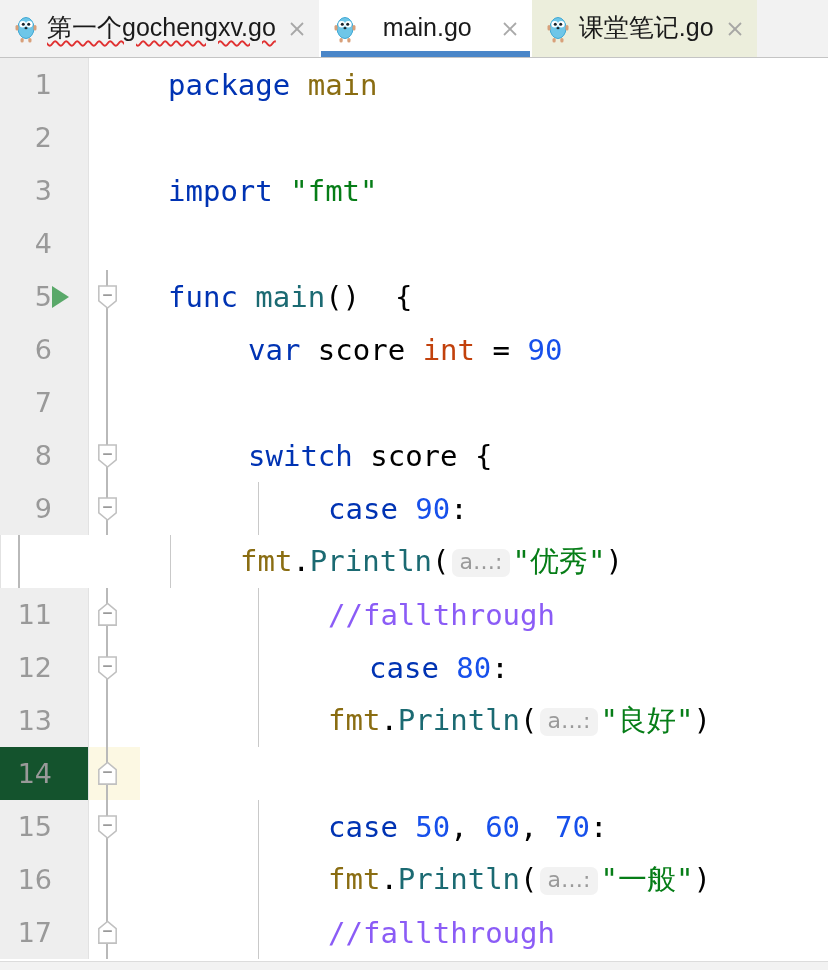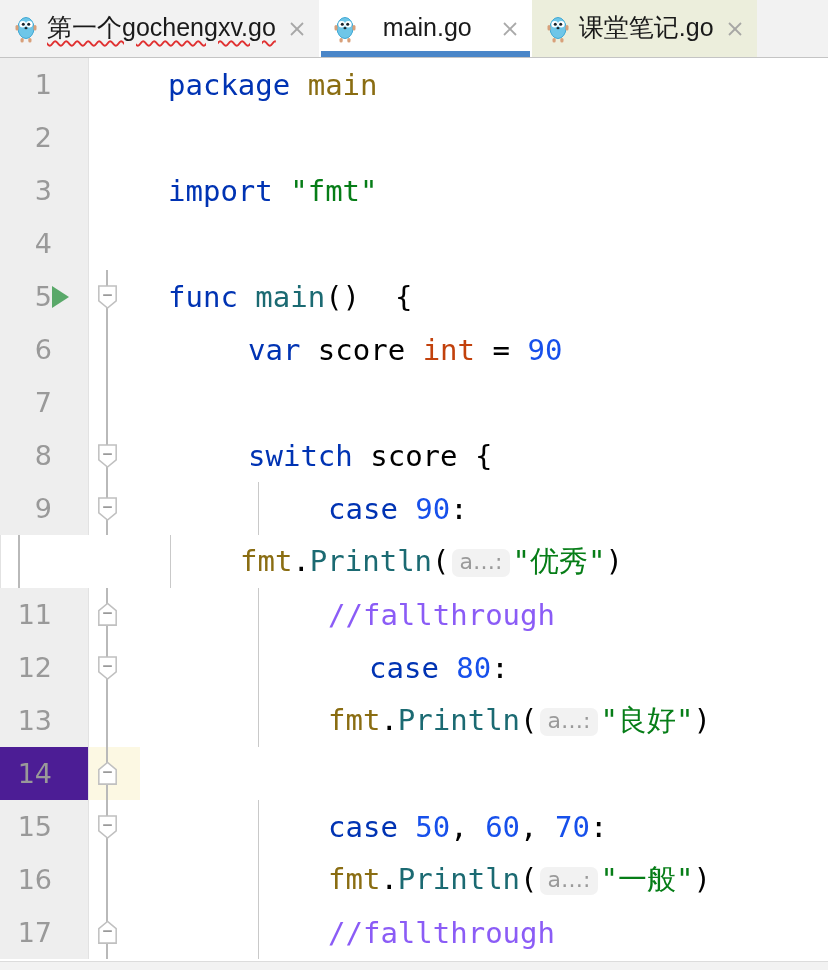--- a/index.html
+++ b/index.html
@@ -87,21 +87,21 @@
     position: absolute;
     top: 0; left: 0; right: 0;
   }
   .row {
     position: relative;
     height: 53px;
     display: flex;
     align-items: center;
     box-sizing: border-box;
   }
-  .row.current .lnum-cell { background: #4c1d95; }
+  .row.current .lnum-cell { background: #14532d; }
   .row.current .fold-cell { background: #fcf8e3; }
   .row.current .code-cell { background: #fcf8e3; }
 
   .lnum-cell {
     width: 88px;
     flex: 0 0 88px;
     height: 100%;
     background: #eeeeee;
     display: flex;
     align-items: center;

